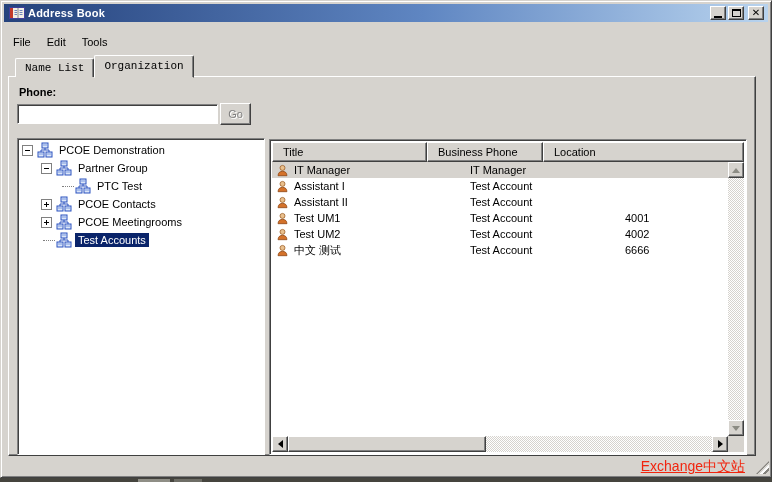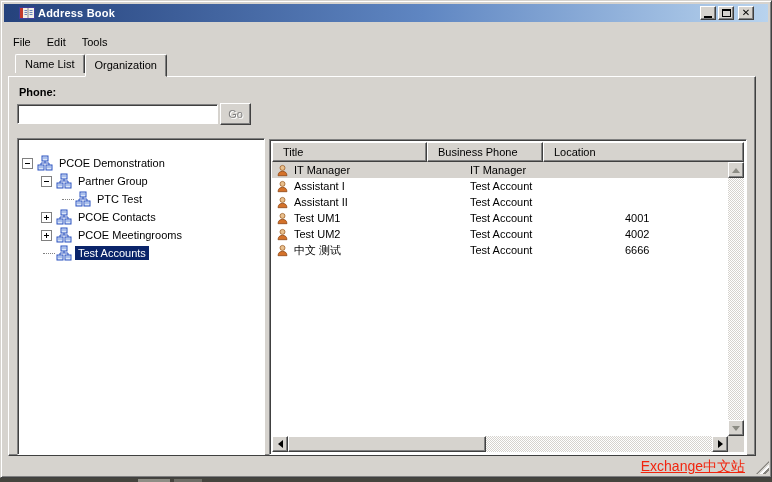--- a/index.html
+++ b/index.html
@@ -28,37 +28,37 @@
   .window {
     position: absolute; left: 0; top: 0; width: 772px; height: 478px;
     background: #d6d3ce;
     border: 1px solid;
     border-color: #d6d3ce #404040 #404040 #d6d3ce;
     box-shadow: inset 1px 1px 0 #ffffff, inset -1px -1px 0 #808080;
   }
   .titlebar {
     position: absolute; left: 3px; top: 3px; right: 3px; height: 18px;
     background: linear-gradient(to right, var(--tb-left), var(--tb-mid) 55%, var(--tb-right));
-    display: flex; align-items: center; padding: 0 14px;
+    display: flex; align-items: center; padding: 0 4px;
   }
   .titlebar .app-icon { width: 16px; height: 14px; margin: 0 3px 0 1px; flex: 0 0 auto; }
   .titlebar .title-text { color: #fff; font-weight: bold; font-size: 11px; letter-spacing: .2px; flex: 1; }
   .win-btn {
     width: 16px; height: 14px; margin-left: 2px;
     display: flex; align-items: center; justify-content: center;
     position: relative; cursor: default;
   }
   .glyph-min { width: 8px; height: 2px; background: #000; margin-top: 7px; }
   .glyph-max { width: 9px; height: 8px; border: 1px solid #000; border-top-width: 2px; }
   .glyph-close { font-size: 10px; font-weight: bold; line-height: 10px; }
   
   .menubar { position: absolute; left: 4px; top: 32px; height: 17px; display: flex; align-items: center; }
   .menu-item { padding: 2px 8px; }
   
-  .tabstrip { position: absolute; left: 14px; top: 53px; height: 23px; display: flex; z-index: 3; }
+  .tabstrip { position: absolute; left: 14px; top: 53px; height: 23px; display: flex; align-items: flex-end; z-index: 3; font-family: Liberation Mono, monospace; }
   .tab {
     padding: 3px 9px 2px 9px; background: #d6d3ce;
     border: 1px solid; border-color: #ffffff #404040 #d6d3ce #ffffff;
     box-shadow: inset -1px 0 0 #808080;
     border-radius: 2px 2px 0 0; position: relative;
   }
   .tab.inactive { height: 19px; margin-bottom: 0; z-index: 2;
     border-bottom: none; }
   .tab.active { height: 23px; z-index: 4; margin-bottom: -1px; padding-top: 4px; }
   
@@ -76,21 +76,21 @@
     padding: 2px 3px; outline: none;
   }
   .go-button {
     position: absolute; left: 211px; top: 26px; width: 31px; height: 22px;
     display: flex; align-items: center; justify-content: center;
     color: #808080; text-shadow: 1px 1px 0 #ffffff; cursor: default;
   }
   
   .tree-panel {
     position: absolute; left: 8px; top: 61px; width: 248px; height: 317px;
-    overflow: hidden; padding-top: 15px;
+    overflow: hidden; padding-top: 2px;
   }
   .tree-row { height: 18px; display: flex; align-items: center; white-space: nowrap; }
   .expander {
     width: 11px; height: 11px; background: #fff; border: 1px solid #808080;
     position: relative; flex: 0 0 auto; margin-right: 4px;
   }
   .expander::before { content: ''; position: absolute; left: 2px; right: 2px; top: 4px; height: 1px; background: #000; }
   .expander.plus::after { content: ''; position: absolute; top: 2px; bottom: 2px; left: 4px; width: 1px; background: #000; }
   .stub { width: 11px; height: 11px; position: relative; flex: 0 0 auto; margin-right: 4px; }
   .stub::before { content: ''; position: absolute; left: 2px; right: -3px; top: 5px; border-top: 1px dotted #808080; }

